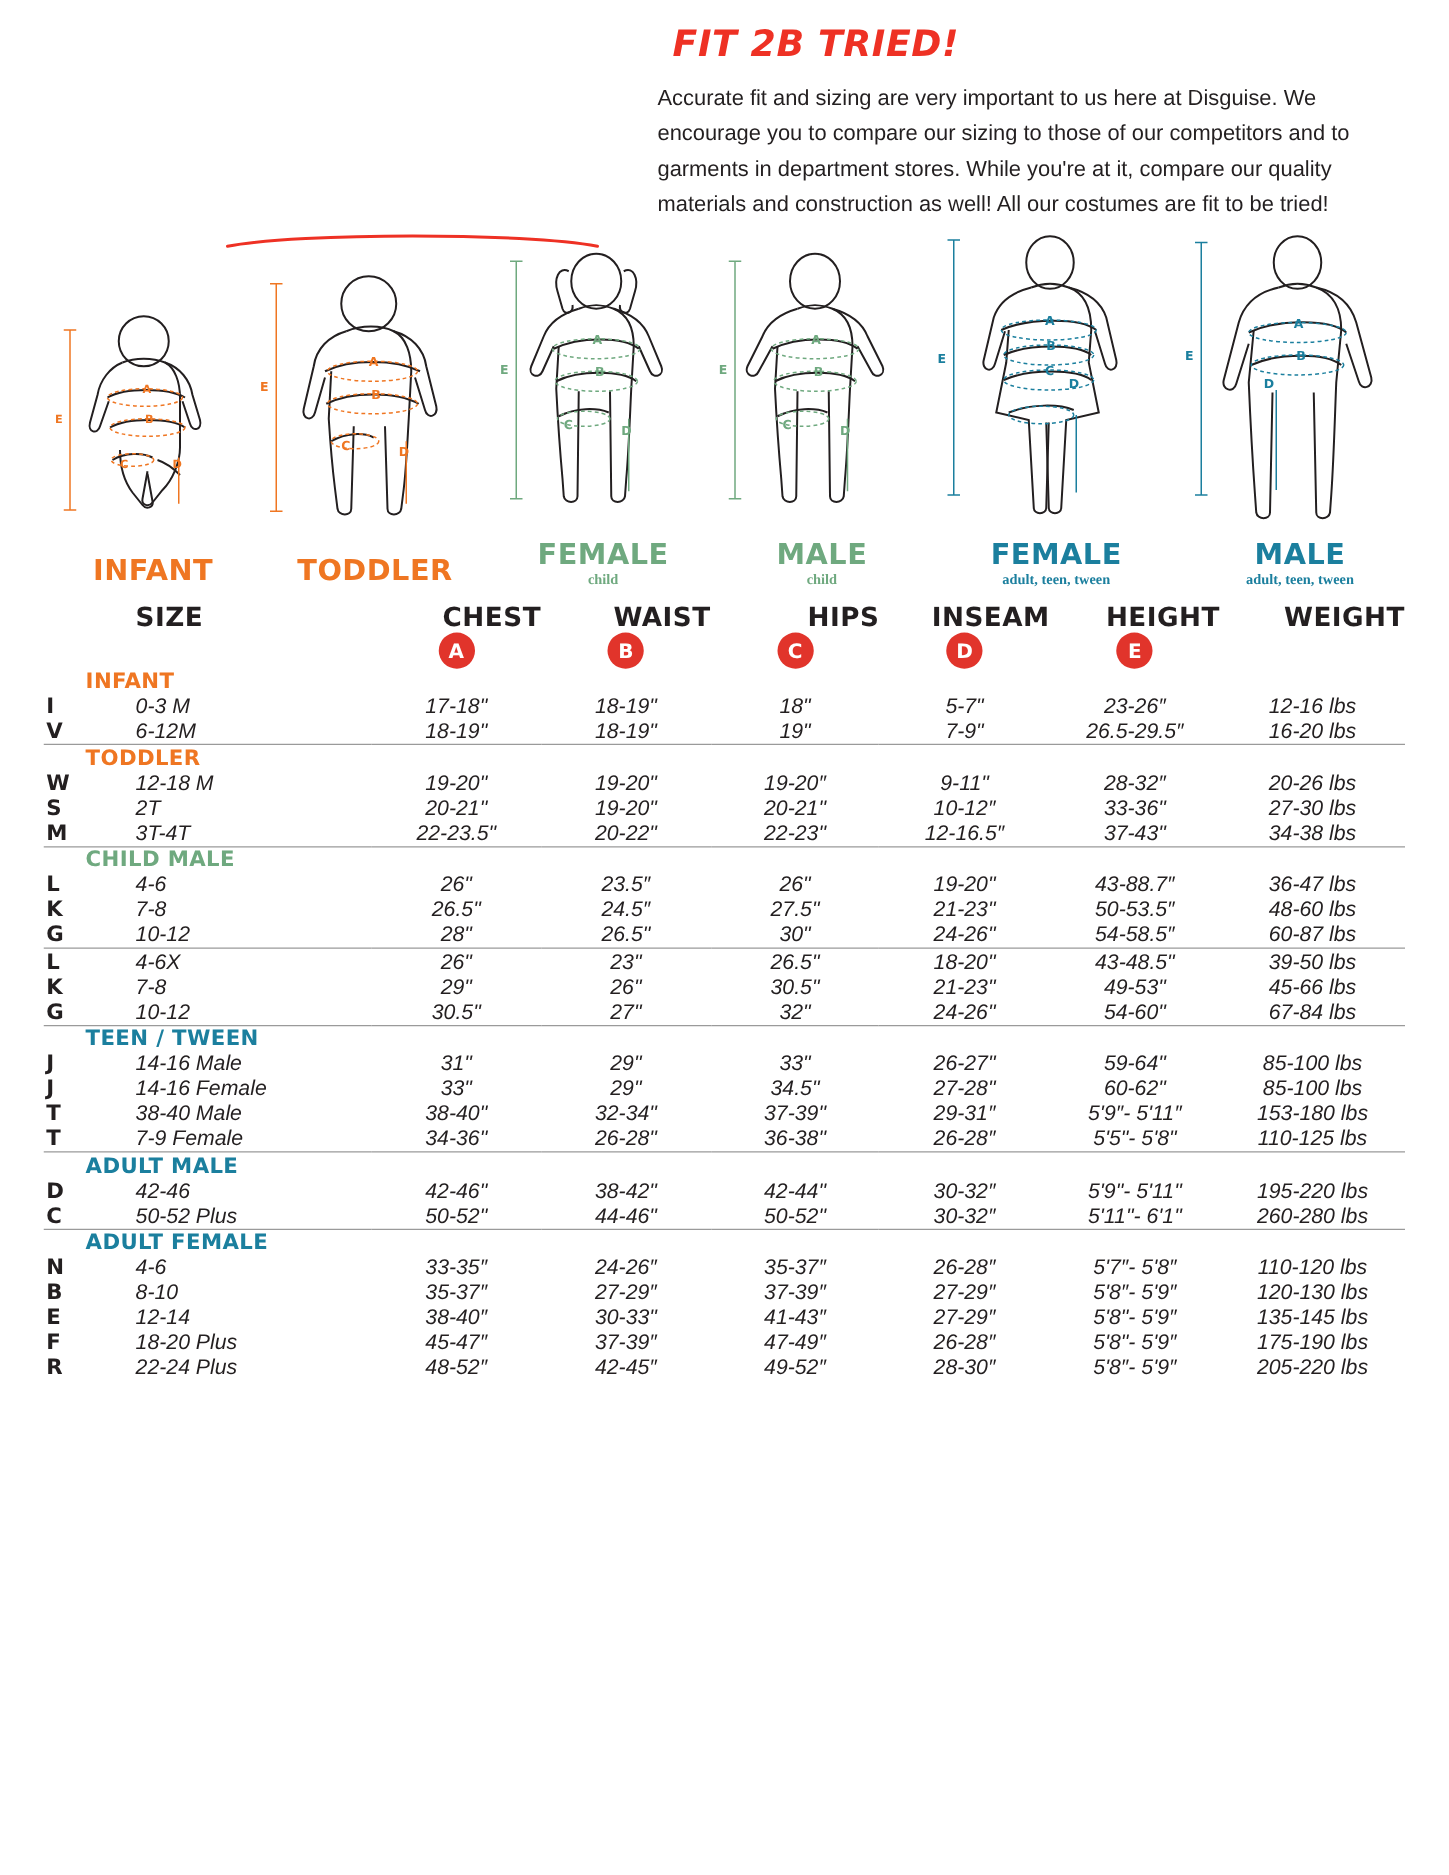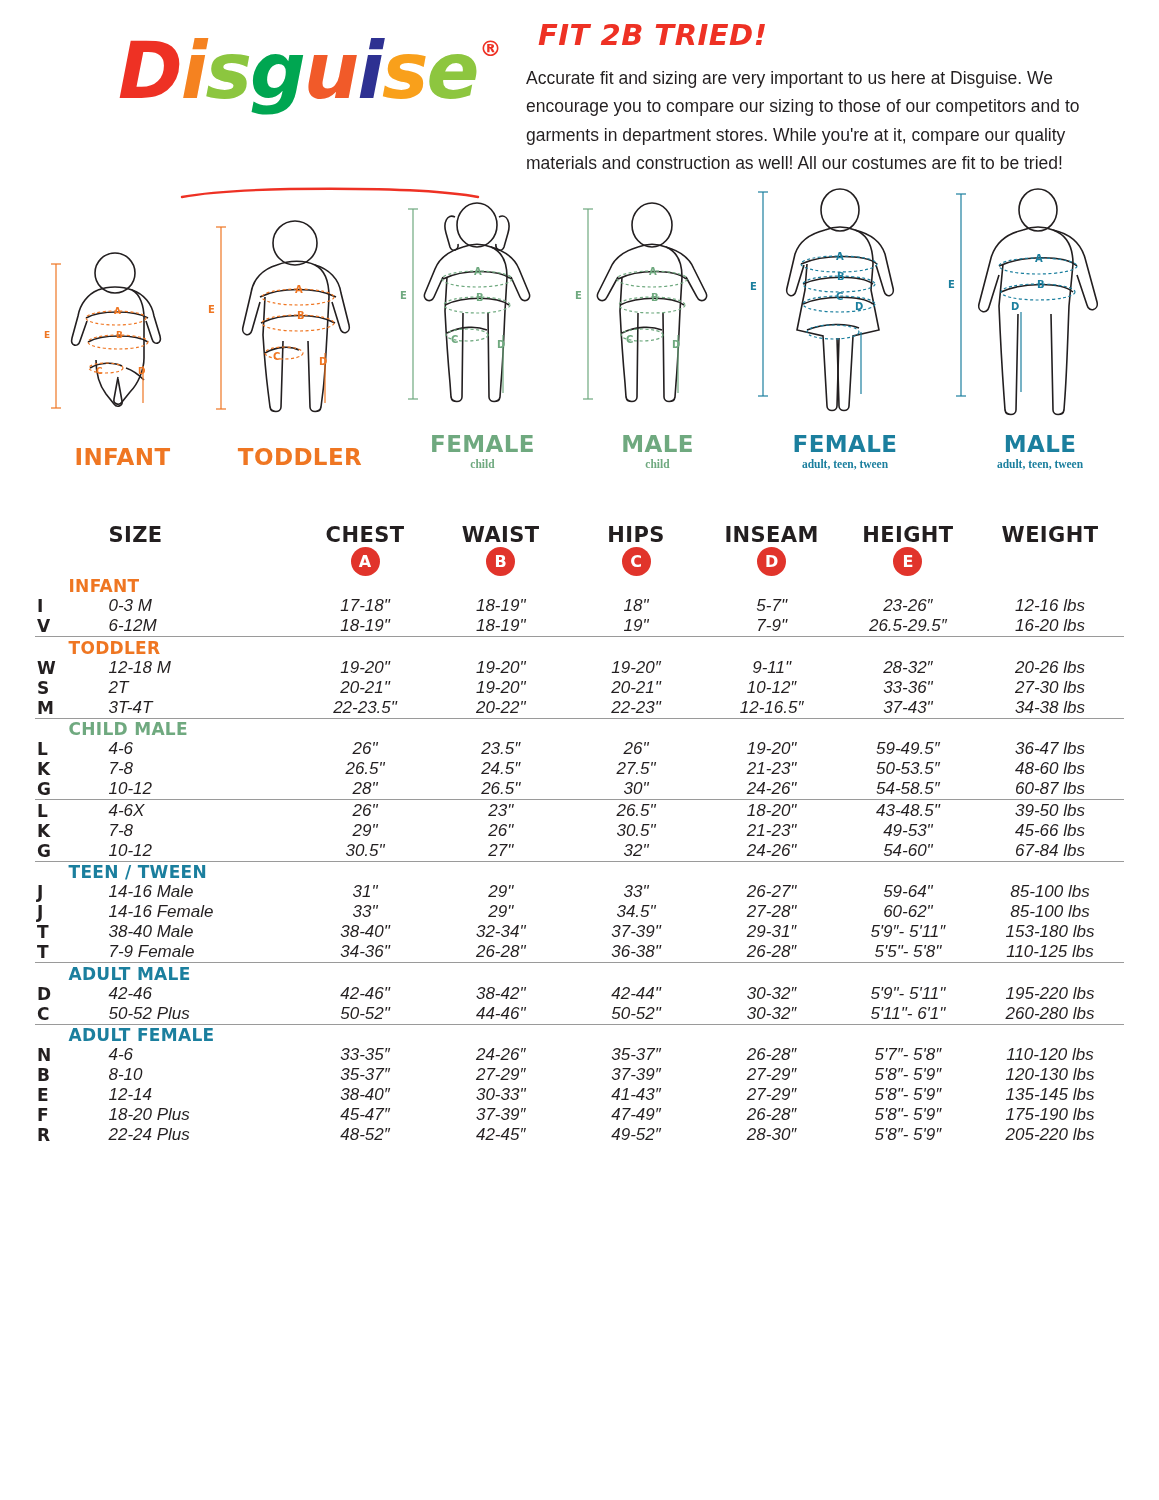--- a/index.html
+++ b/index.html
@@ -106,37 +106,37 @@
   .c-blue   { color: #1b7f9e; }
 
   
   .table-wrap {
     padding: 12px 35px 0 35px;
   }
   table.size-table {
     width: 100%;
     border-collapse: collapse;
     font-size: 16.5px;
-    margin-top: 41px;
   }
   table.size-table td, table.size-table th { padding: 0; }
 
   .col-key    { width: 34px; text-align: left; font-weight: bold; font-size: 16px;
                 font-family: "DejaVu Sans", sans-serif; padding-left: 2px; }
   .col-size   { width: 232px; text-align: left; }
   .col-meas   { width: 138px; text-align: center; }
   .col-wt     { width: 150px; text-align: center; }
 
   .hdr-row th {
     font-family: "DejaVu Sans", sans-serif;
     font-weight: bold;
     font-size: 21px;
     letter-spacing: 0.4px;
     padding-bottom: 2px;
     color: #231f20;
+    text-align: right;
   }
   .hdr-row th.col-size { text-align: left; padding-left: 40px; }
   .badge-row td { padding-bottom: 10px; }
   .badge {
     display: inline-block;
     width: 29px; height: 29px;
     line-height: 29px;
     border-radius: 50%;
     background: #e1342b;
     color: #ffffff;
@@ -169,23 +169,20 @@
     border-top: 1px solid #9a9a9a;
     height: 1px;
     padding: 0;
   }
 </style>
 </head>
 <body>
 
 <div class="header">
   <div class="logo-block">
-    <div class="logo-word">
-      <span style="color:#ee3124">D</span><span style="color:#f58220">i</span><span style="color:#8cc63f">s</span><span style="color:#00a651">g</span><span style="color:#f15a29">u</span><span style="color:#2e3192">i</span><span style="color:#f9a01b">s</span><span style="color:#8dc63f">e</span><span class="logo-reg">®</span>
-    </div>
     <svg class="logo-swoosh" viewBox="0 0 300 16">
       <path d="M2,13 C60,2 240,2 298,13" stroke="#ee3124" stroke-width="2.4" fill="none" stroke-linecap="round"></path>
     </svg>
   </div>
   <div class="intro-block">
     <div class="intro-title">FIT 2B TRIED!</div>
     <div class="intro-text">Accurate fit and sizing are very important to us here at Disguise. We encourage you to compare our sizing to those of our competitors and to garments in department stores. While you're at it, compare our quality materials and construction as well! All our costumes are fit to be tried!</div>
   </div>
 </div>
 
@@ -495,21 +492,21 @@
           <td class="col-key"></td>
           <td colspan="7" class="c-green">CHILD MALE</td>
         </tr>
         <tr class="data-row">
           <td class="col-key">L</td>
           <td class="col-size">4-6</td>
           <td class="col-meas">26"</td>
           <td class="col-meas">23.5″</td>
           <td class="col-meas">26"</td>
           <td class="col-meas">19-20"</td>
-          <td class="col-meas">59-49.5″</td>
+          <td class="col-meas">43-88.7″</td>
           <td class="col-wt">36-47 lbs</td>
         </tr>
         <tr class="data-row">
           <td class="col-key">K</td>
           <td class="col-size">7-8</td>
           <td class="col-meas">26.5"</td>
           <td class="col-meas">24.5″</td>
           <td class="col-meas">27.5"</td>
           <td class="col-meas">21-23"</td>
           <td class="col-meas">50-53.5″</td>

